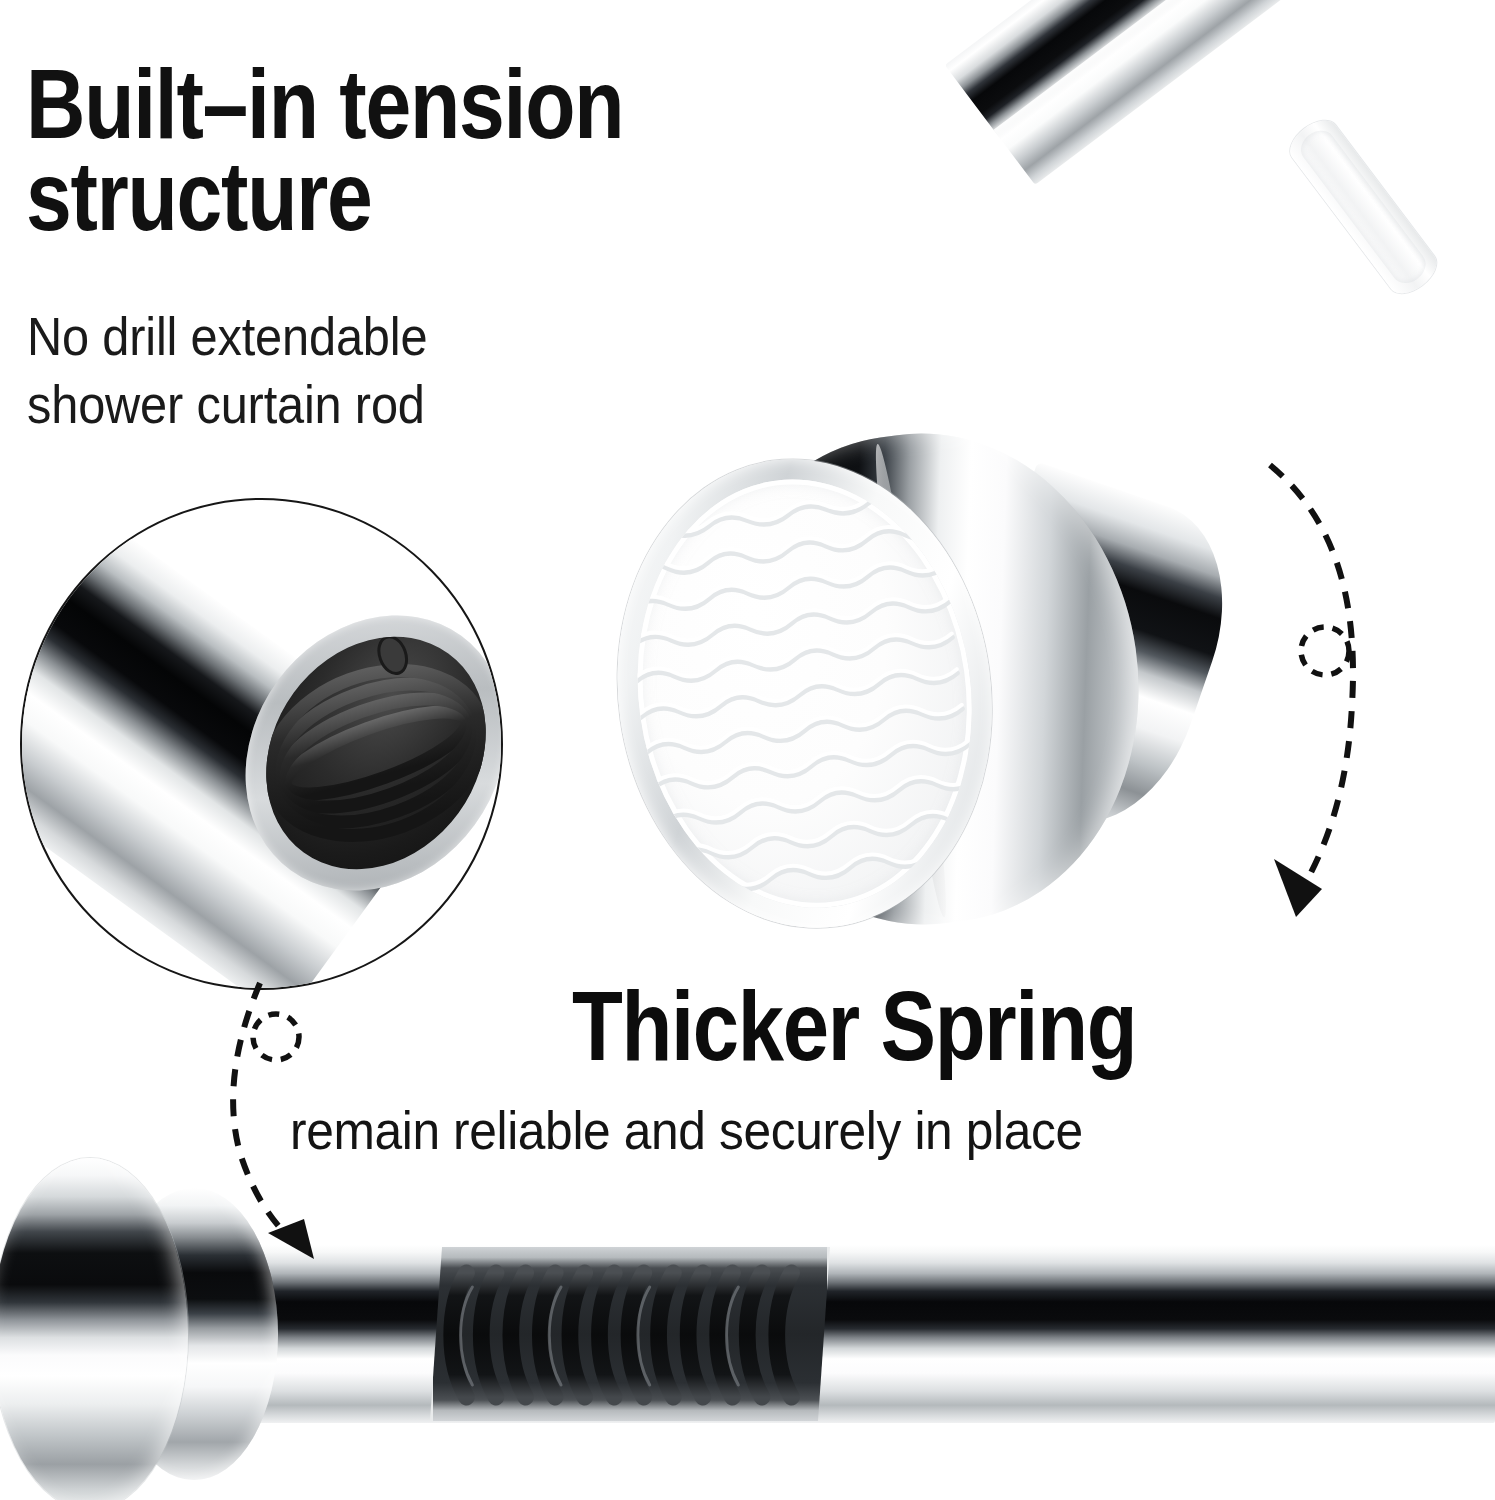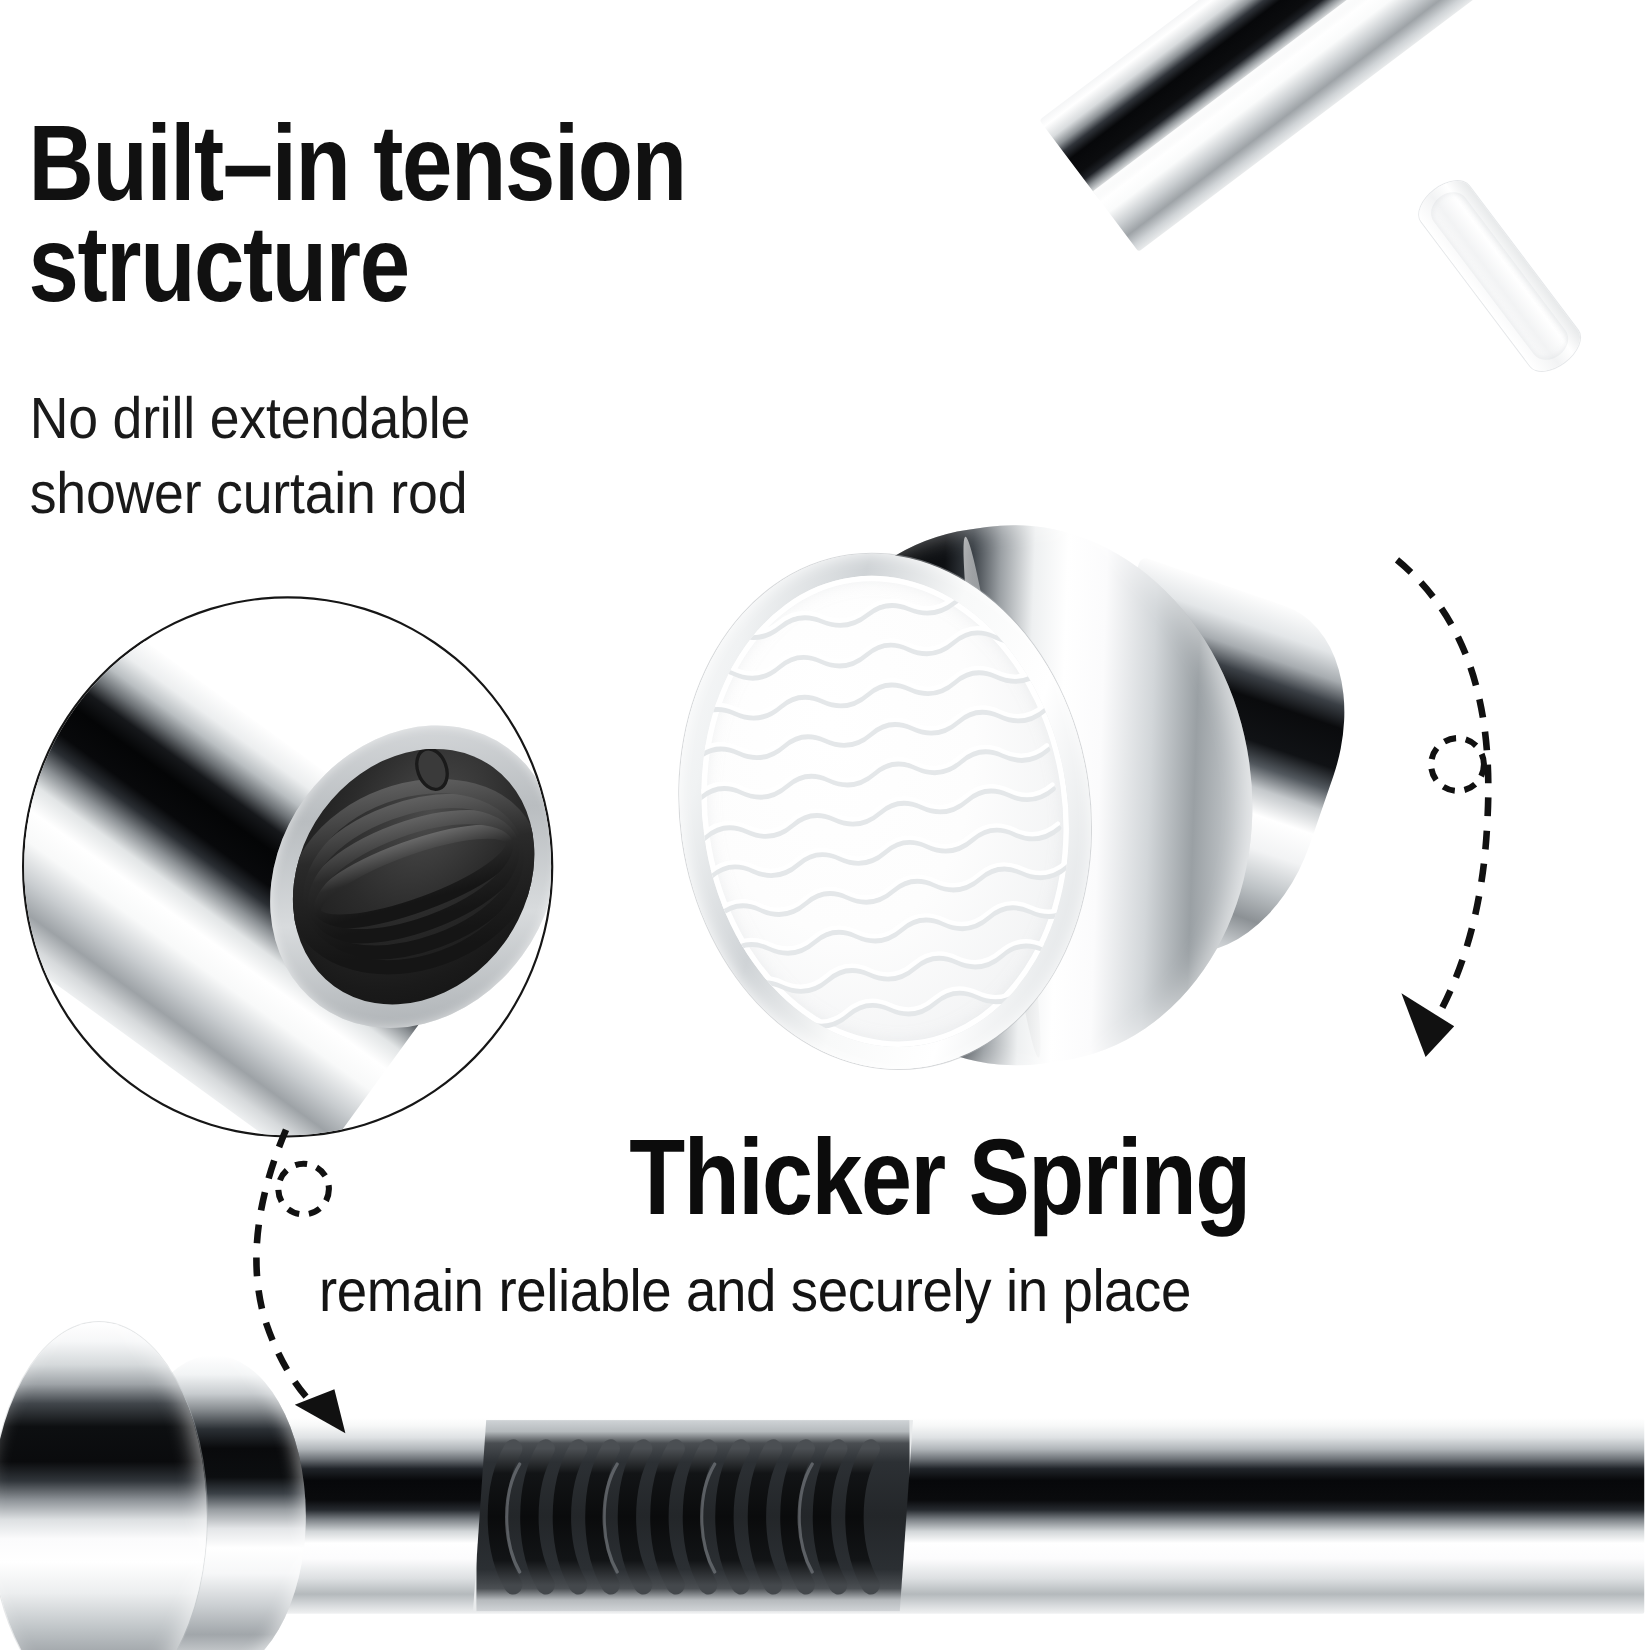--- a/index.html
+++ b/index.html
@@ -4,21 +4,21 @@
 <style>
   * { margin:0; padding:0; box-sizing:border-box; }
   html,body{ background:#fff; }
   body{
     width:1495px; height:1500px;
     position:relative; overflow:hidden;
     font-family:"Liberation Sans", sans-serif;
     background:#ffffff;
     -webkit-font-smoothing:antialiased;
   }
-  .stage{ position:absolute; inset:0;margin-top:44px; }
+  .stage{ position:absolute; inset:0; }
 
   
   .headline{
     position:absolute;
     left:26px; top:58px;
     width:1000px;
     font-weight:700;
     font-size:98px;
     line-height:0.94;
     letter-spacing:-1.5px;

